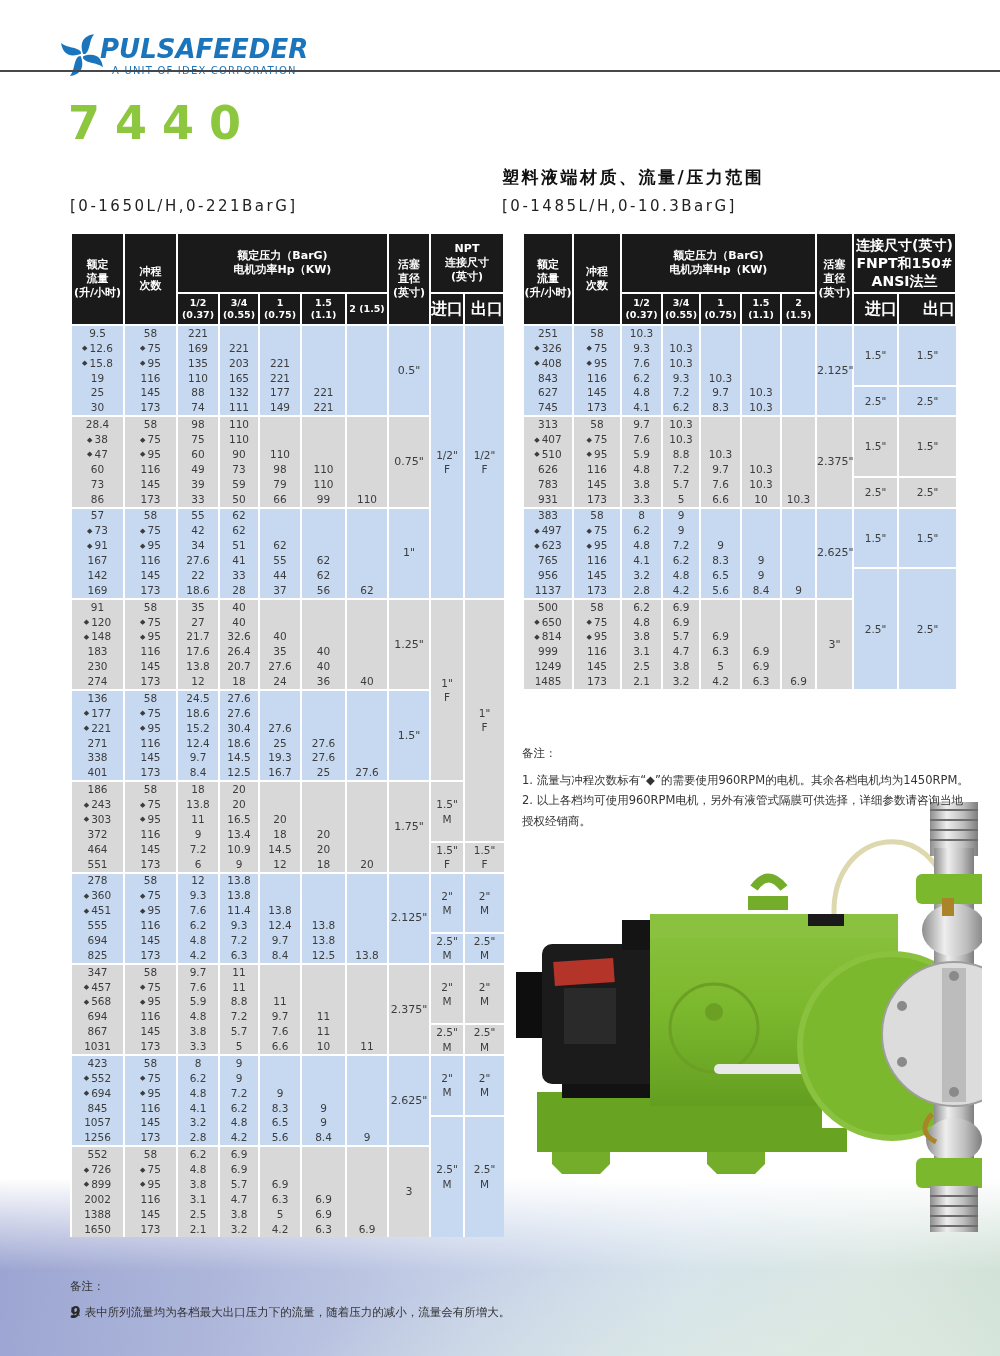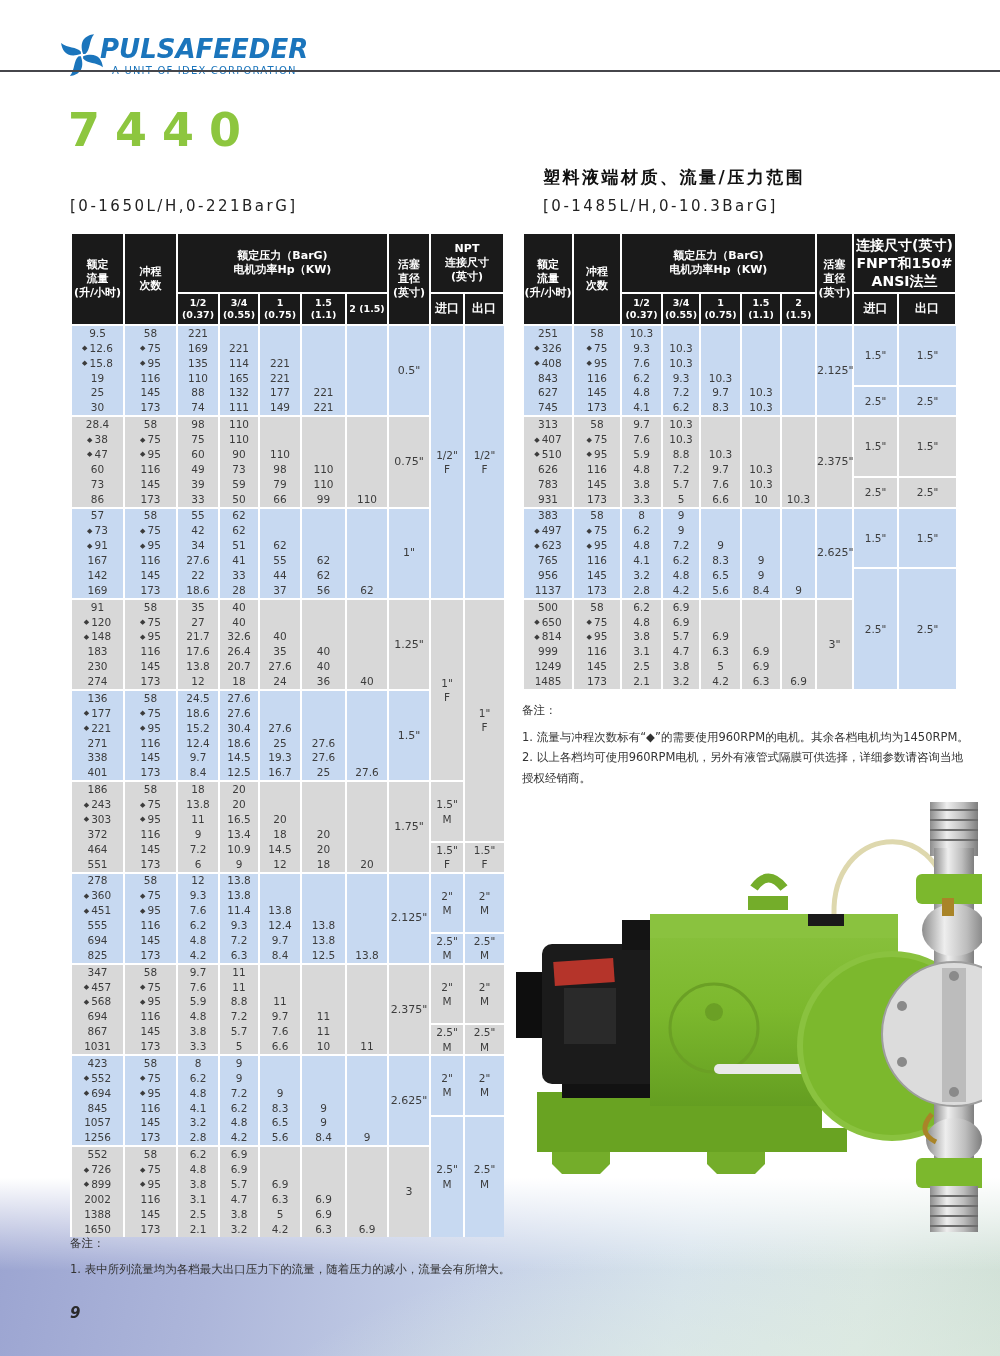--- a/index.html
+++ b/index.html
@@ -12,48 +12,48 @@
       radial-gradient(ellipse 620px 240px at 38% 235%, rgba(255,255,255,0) 62%, rgba(255,255,255,.85) 64%, rgba(255,255,255,0) 66.5%),
       radial-gradient(ellipse 900px 420px at 72% 265%, rgba(255,255,255,0) 63%, rgba(255,255,255,.75) 65%, rgba(255,255,255,0) 67%),
       radial-gradient(ellipse 800px 300px at 80% 150%, rgba(223,236,225,.95) 0%, rgba(223,236,225,0) 70%),
       linear-gradient(100deg,#9ba4d1 0%,#adb6da 22%,#c6d1e8 48%,#d5e2ec 68%,#d9e6e2 86%,#d0e0d6 100%);}
   
   .logo{position:absolute;left:60px;top:32px;display:flex;align-items:flex-end;z-index:1;}
   .logo-txt{margin-left:-4px;}
   .logo-name{font-size:26px;font-style:italic;font-weight:bold;color:#1b75bc;line-height:1.1;}
   .logo-tag{font-size:10px;color:#1b75bc;letter-spacing:1.2px;margin-left:12px;margin-top:1px;}
   .rule{position:absolute;left:0;top:70px;width:100%;height:2px;background:#46464b;z-index:1;}
-  .model{position:absolute;left:68px;top:103px;font-size:46px;font-weight:bold;letter-spacing:15px;color:#8dc63f;z-index:1;}
+  .model{position:absolute;left:68px;top:96px;font-size:46px;font-weight:bold;letter-spacing:15px;color:#8dc63f;z-index:1;}
   
   .sec-title{position:absolute;top:166px;font-size:17px;font-weight:bold;letter-spacing:2.5px;color:#111;z-index:1;}
   .sec-sub{position:absolute;top:197px;font-size:15px;letter-spacing:2.5px;color:#222;z-index:1;}
-  .lx{left:70px;} .rx{left:543px;text-align:center;}
+  .lx{left:70px;} .rx{left:502px;text-align:center;}
   
   .tbl-metal{position:absolute;left:70px;top:232px;z-index:1;}
   .tbl-plastic{position:absolute;left:522px;top:232px;z-index:1;}
   table.dtable{border-collapse:collapse;table-layout:fixed;width:433px;}
   .dtable th{background:#1a1a1a;color:#fff;border:2px solid #fff;white-space:pre-line;
              font-weight:bold;text-align:center;vertical-align:middle;line-height:1.3;padding:0;font-size:11px;}
   .dtable tr.h1 th{height:58px;}
   .dtable th.sub{font-size:9.5px;height:30px;}
-  .dtable th.io{font-size:12px;}
+  .dtable th.io{font-size:16px;text-align:right;}
   .dtable td{padding:0;text-align:center;vertical-align:middle;font-size:10.5px;color:#3c3c3c;
              height:14.88px;border-left:2px solid #fff;line-height:1.05;}
   tr.g-blue td{background:#c7d9f1;}
   tr.g-gray td{background:#d8d8d8;}
   tr.g-first td{border-top:2px solid #fff;}
   td.conn{background:#d8d8d8;white-space:pre-line;line-height:1.35;}
   td.c-start{border-top:2px solid #fff;}
   td.plunger{font-size:11px;}
   .dm{font-size:7px;margin-right:2px;vertical-align:1.5px;}
   
   .notes{position:absolute;font-size:11.5px;color:#333;z-index:2;}
   .notes-metal{left:70px;top:1233px;width:475px;line-height:1.75;}
   .notes-plastic{left:522px;top:700px;width:448px;line-height:1.8;}
-  .notes .nt{margin-bottom:6px;}
+  .notes .nt{margin-bottom:6px;margin-top:43px;}
   
   .pagenum{position:absolute;left:70px;top:1304px;font-size:15px;font-weight:bold;font-style:italic;color:#2a2a2a;z-index:2;}
   
   .pump{position:absolute;left:502px;top:796px;z-index:1;}
 </style>
 </head>
 <body>
 
 <div class="page">
 
@@ -142,21 +142,21 @@
             <td>169</td>
             <td>221</td>
             <td></td>
             <td></td>
             <td></td>
           </tr>
           <tr class="g-blue">
             <td><span class="dm">◆</span>15.8</td>
             <td><span class="dm">◆</span>95</td>
             <td>135</td>
-            <td>114</td>
+            <td>203</td>
             <td>221</td>
             <td></td>
             <td></td>
           </tr>
           <tr class="g-blue">
             <td>19</td>
             <td>116</td>
             <td>110</td>
             <td>165</td>
             <td>221</td>

